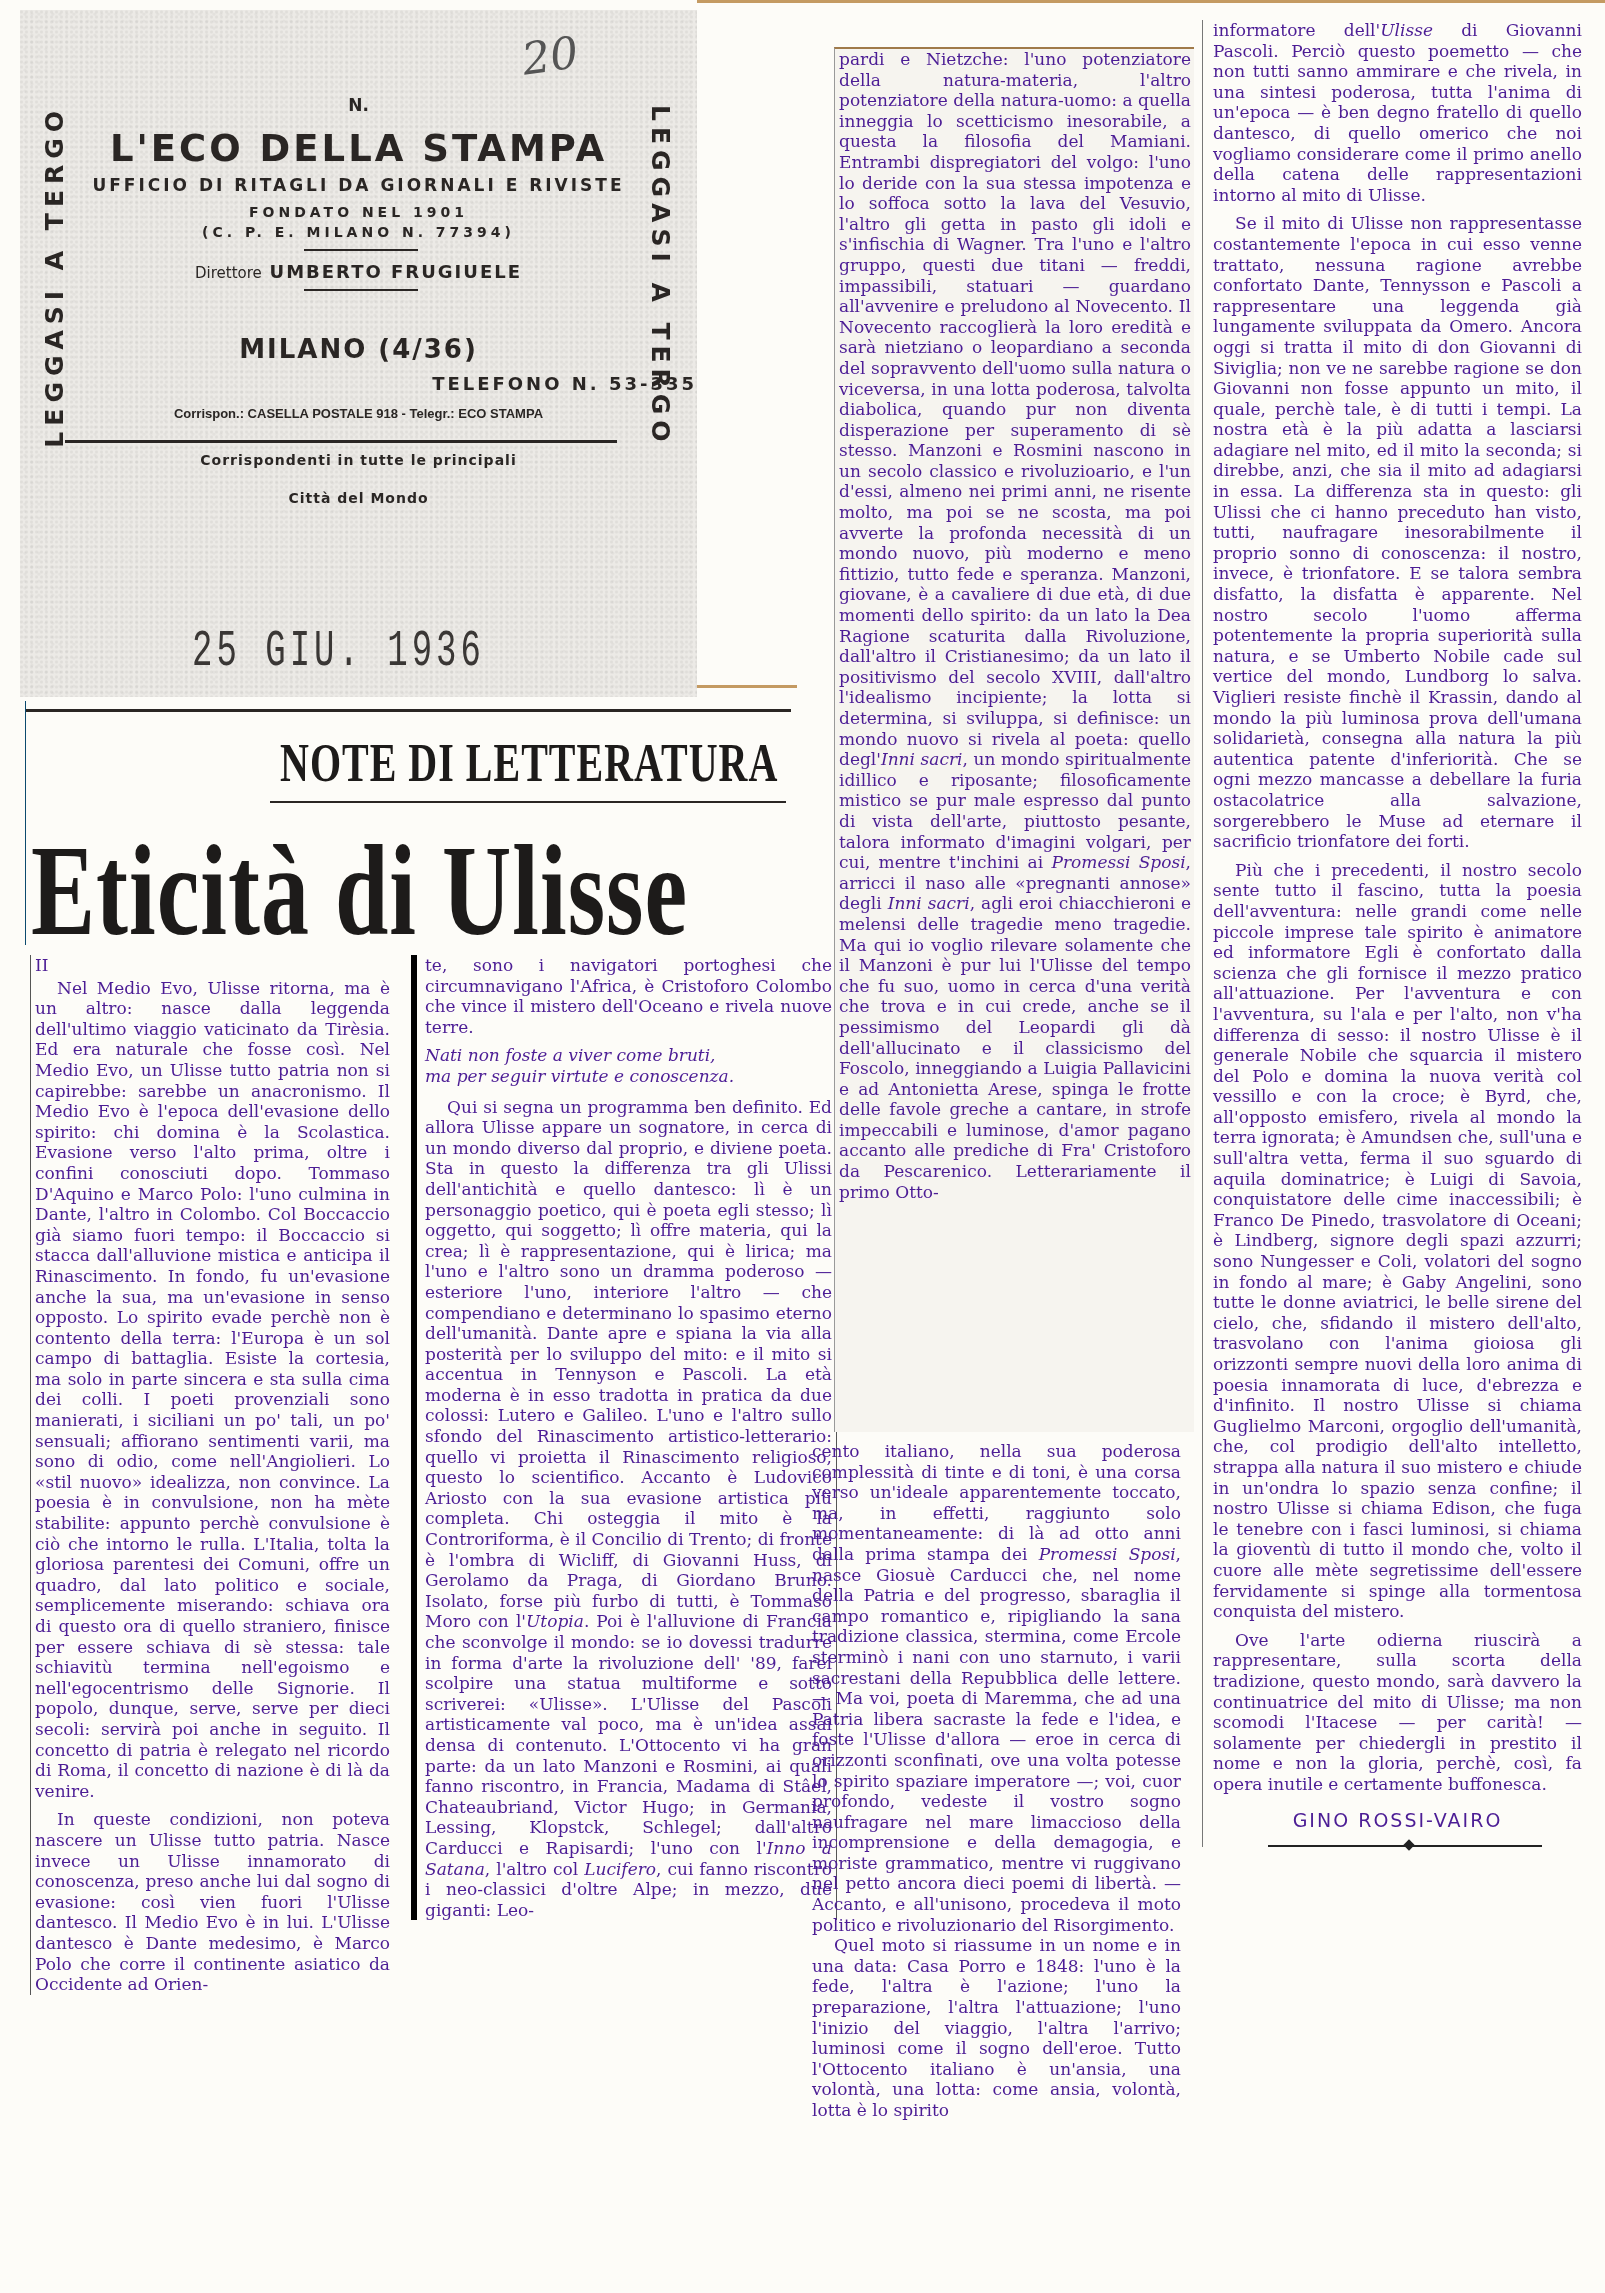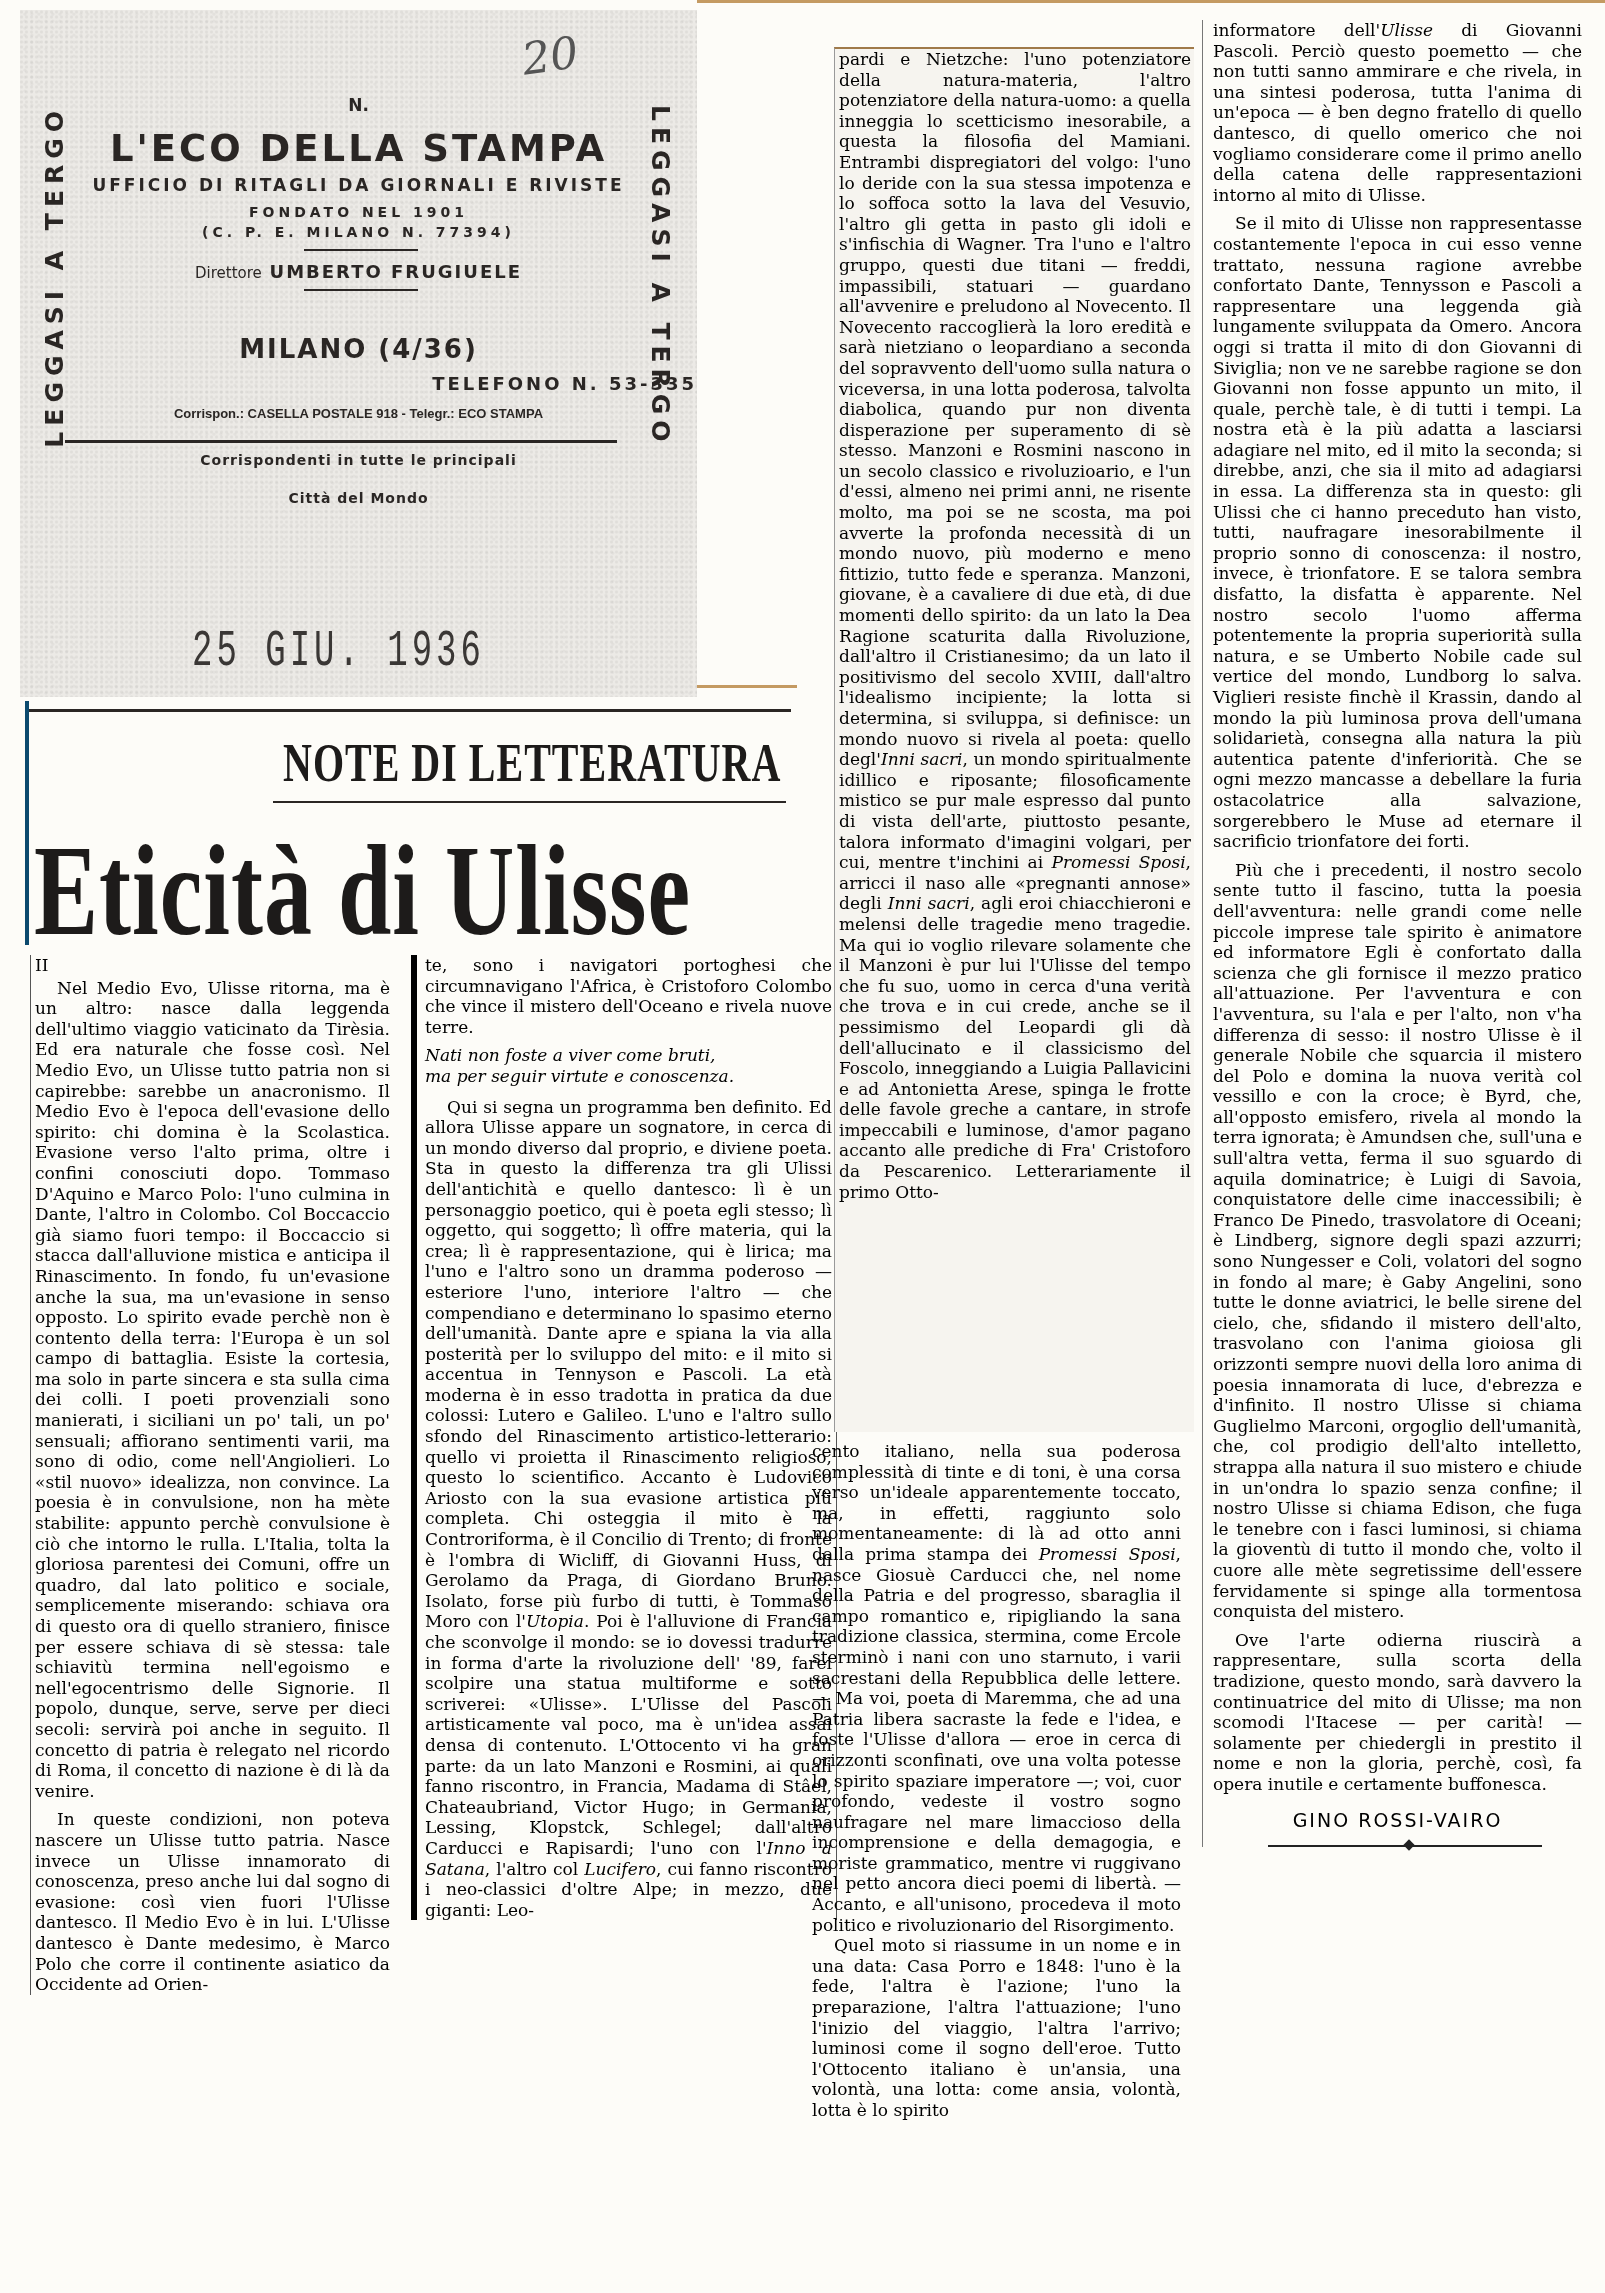--- a/index.html
+++ b/index.html
@@ -24,31 +24,31 @@
   .stamp-text { position:absolute; left:0; right:0; text-align:center; font-family:"DejaVu Sans", sans-serif; color:#2a2624; }
   .handwrit { position:absolute; left:502px; top:20px; font-family:"DejaVu Serif", serif; font-style:italic; font-size:44px; color:#555; transform:rotate(-8deg); }
   .vert { position:absolute; top:95px; font-family:"DejaVu Sans", sans-serif; font-weight:bold; font-size:25px; letter-spacing:6px; color:#2a2624; writing-mode:vertical-rl; }
   .vert.left { left:20px; transform:rotate(180deg); }
   .vert.right { right:22px; }
   .rule { position:absolute; background:#2a2624; }
   .pub-name { font-family:"Liberation Mono", monospace; font-size:44px; letter-spacing:5px; color:#3a3735; transform:scaleY(1.6); }
   .date-stamp { font-family:"Liberation Mono", monospace; font-size:34px; letter-spacing:4px; color:#3a3735; transform:scaleY(1.5); }
 
   
-  #headline { left:25px; top:701px; width:766px; height:244px; border-left:4px solid #0c4a6e; }
+  #headline { left:25px; top:701px; width:766px; height:244px; border-left:1px solid #0c4a6e; }
   #headline .top-rule { position:absolute; left:0; right:0; top:8px; height:3px; background:#2a2624; }
   .kicker { position:absolute; left:254px; top:30px; font-family:"Liberation Serif", serif; font-weight:bold; font-size:40px; letter-spacing:1px; transform:scaleY(1.35); transform-origin:left top; }
   .kicker-rule { position:absolute; left:244px; right:5px; top:100px; height:2px; background:#2a2624; }
   .title { position:absolute; left:5px; top:114px; font-family:"Liberation Serif", serif; font-weight:bold; font-size:96px; letter-spacing:1px; transform:scaleY(1.35); transform-origin:left top; white-space:nowrap; }
 
   
   .col {
     position:absolute; box-sizing:border-box;
     font-family:"DejaVu Serif", serif; font-size:17px; line-height:20.6px;
-    text-align:justify; hyphens:manual; color:#000000;
+    text-align:justify; hyphens:manual; color:#4c1d95;
   }
   .col p { margin:0; text-indent:0; }
   .col p.ind { text-indent:22px; }
   .col p.gap { margin-top:8px; }
   .col .num { text-align:left; margin-bottom:2px; }
   .col .quote { font-style:italic; margin:8px 0 10px; }
   .col .sig { text-align:center; font-family:"DejaVu Sans", sans-serif; font-weight:normal; letter-spacing:2px; margin-top:16px; font-size:19px; }
   .sig-rule { height:2px; background:#222; margin:14px 40px 0 55px; position:relative; }
   .sig-rule::after { content:""; position:absolute; left:50%; top:-4px; width:8px; height:8px; background:#222; transform:rotate(45deg); }
 

